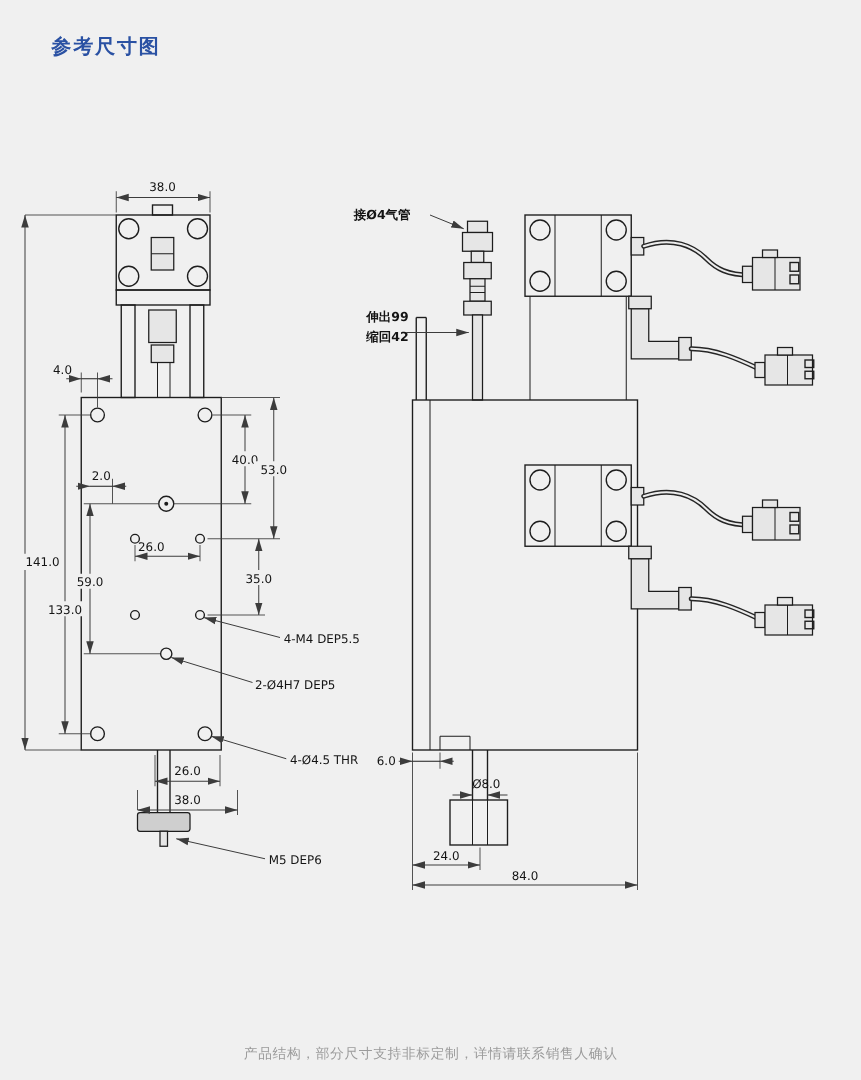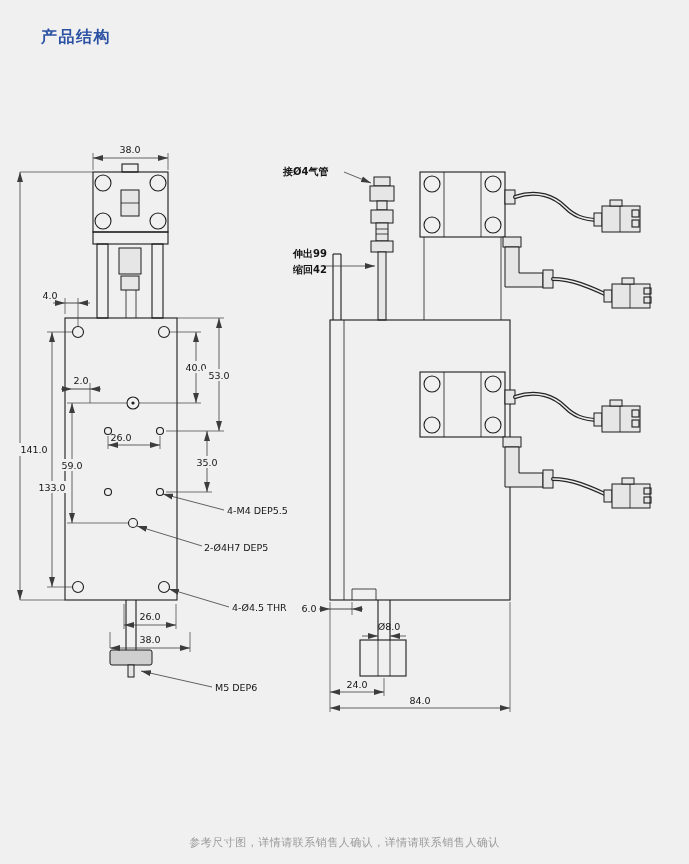--- a/index.html
+++ b/index.html
@@ -23,21 +23,21 @@
   .mid { text-anchor:middle; }
   .lblbg { fill:#f0f0f0; }
   .cable-o { stroke:#262626; stroke-width:4; fill:none; stroke-linecap:round; }
   .cable-i { stroke:#ececec; stroke-width:1.6; fill:none; stroke-linecap:round; }
 </style>
 </head>
 <body>
 
 <div class="screen">
 
-  <div class="title">产品结构</div>
+  <div class="title">参考尺寸图</div>
 
   <svg class="draw" width="689" height="864" viewBox="0 0 689 864">
     <defs>
       <marker id="ah" viewBox="0 0 10 7" refX="10" refY="3.5" markerWidth="10" markerHeight="7" markerUnits="userSpaceOnUse" orient="auto-start-reverse">
         <path d="M10,3.5 L0,0.5 L0,6.5 Z" fill="#3c3c3c"></path>
       </marker>
     </defs>
 
     <g>
 
@@ -316,14 +316,14 @@
         <line class="dim" x1="330" y1="692" x2="384" y2="692" marker-start="url(#ah)" marker-end="url(#ah)"></line>
         <text class="lbl mid" x="357" y="688">24.0</text>
 
         <line class="ext" x1="510" y1="602" x2="510" y2="712"></line>
         <line class="dim" x1="330" y1="708" x2="510" y2="708" marker-start="url(#ah)" marker-end="url(#ah)"></line>
         <text class="lbl mid" x="420" y="704">84.0</text>
       </g>
     </g>
   </svg>
 
-  <div class="footer">参考尺寸图，详情请联系销售人确认，详情请联系销售人确认</div>
+  <div class="footer">产品结构，部分尺寸支持非标定制，详情请联系销售人确认</div>
 </div>
 
 </body></html>

